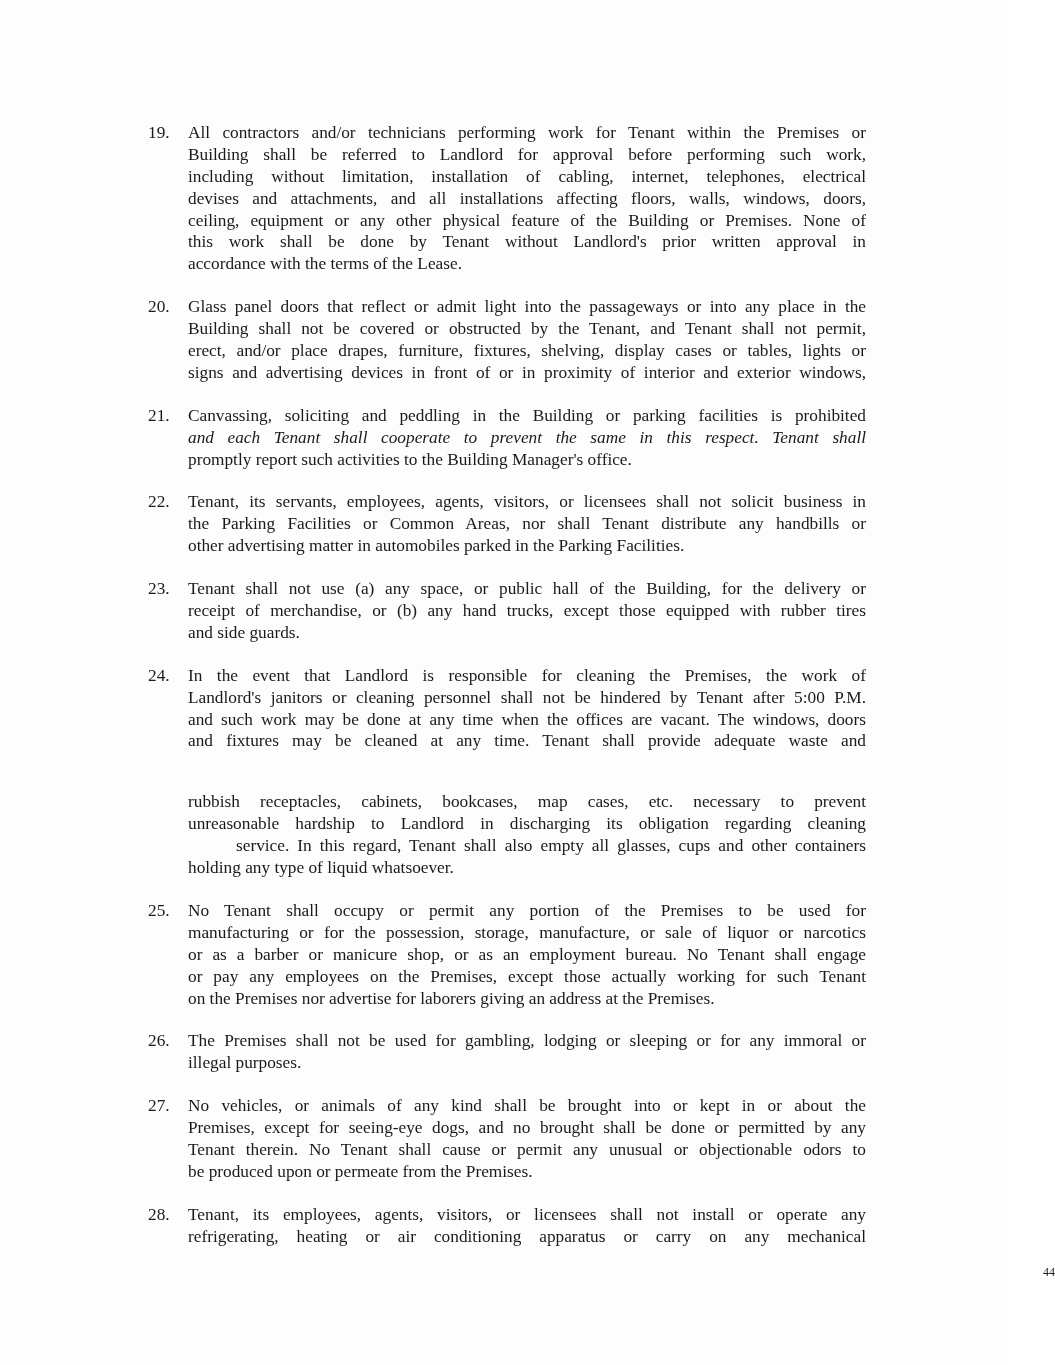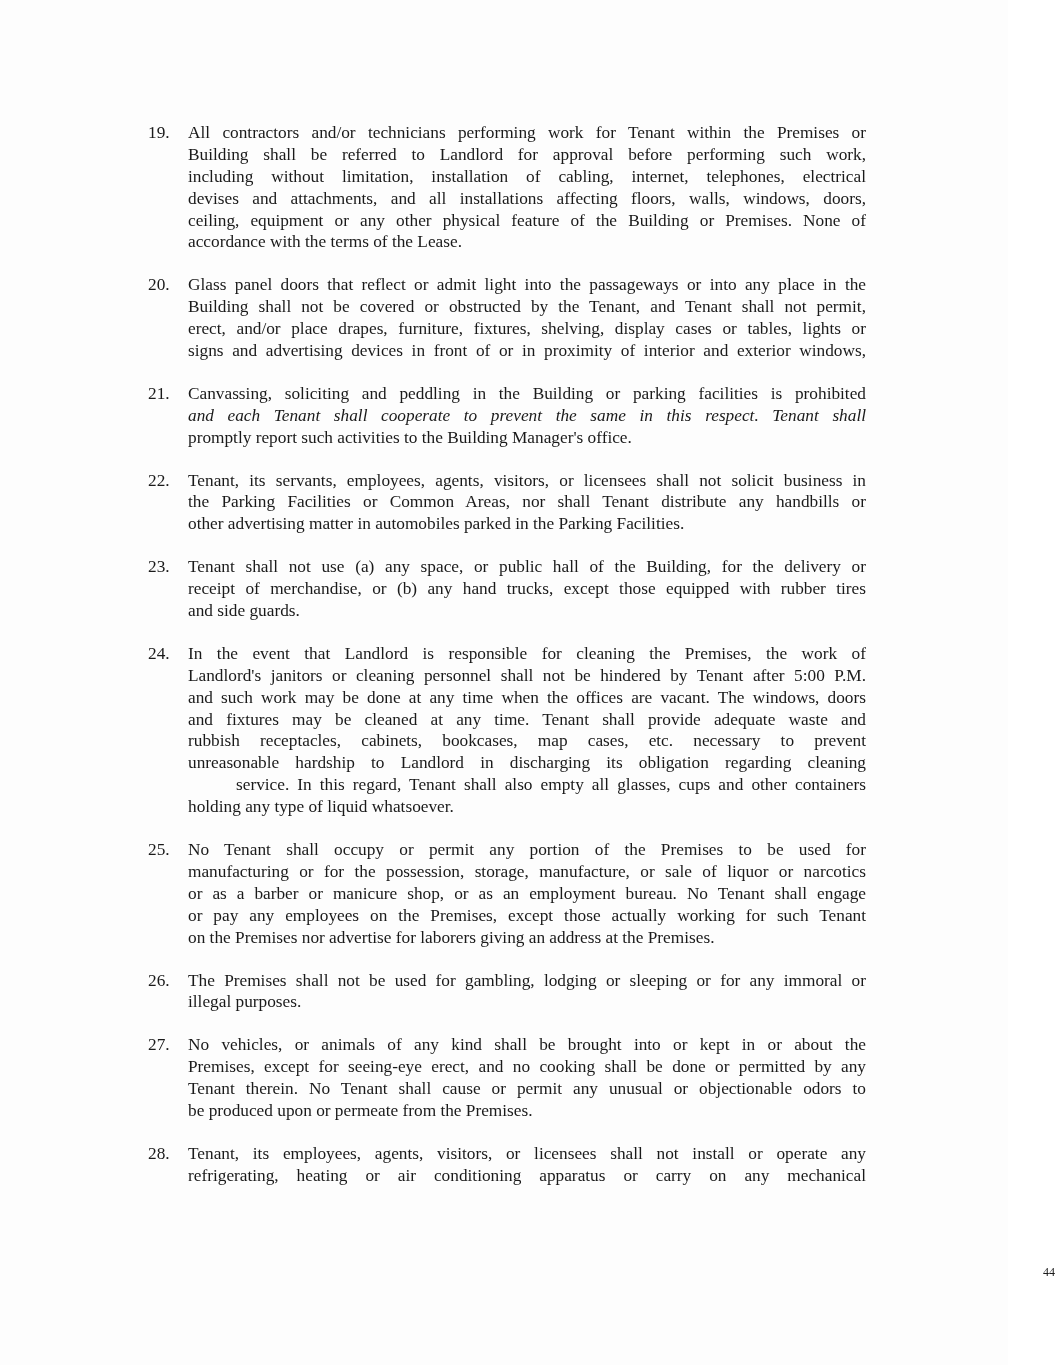--- a/index.html
+++ b/index.html
@@ -21,20 +21,21 @@
 <div class="page">
   <div class="rules" id="rules">
       <div class="rule">
         <span class="num">19.</span>
         <div class="text">
           <span class="line" style="white-space: normal;">All contractors and/or technicians performing work for Tenant within the Premises or</span>
           <span class="line" style="white-space: normal;">Building shall be referred to Landlord for approval before performing such work,</span>
           <span class="line" style="white-space: normal;">including without limitation, installation of cabling, internet, telephones, electrical</span>
           <span class="line" style="white-space: normal;">devises and attachments, and all installations affecting floors, walls, windows, doors,</span>
           <span class="line" style="white-space: normal;">ceiling, equipment or any other physical feature of the Building or Premises. None of</span>
+          <span class="line" style="white-space: normal;">this work shall be done by Tenant without Landlord's prior written approval in</span>
           <span class="line last">accordance with the terms of the Lease.</span>
         </div>
       </div>
       <div class="rule">
         <span class="num">20.</span>
         <div class="text">
           <span class="line" style="white-space: normal;">Glass panel doors that reflect or admit light into the passageways or into any place in the</span>
           <span class="line" style="white-space: normal;">Building shall not be covered or obstructed by the Tenant, and Tenant shall not permit,</span>
           <span class="line" style="white-space: normal;">erect, and/or place drapes, furniture, fixtures, shelving, display cases or tables, lights or</span>
           <span class="line" style="white-space: normal;">signs and advertising devices in front of or in proximity of interior and exterior windows,</span>
@@ -64,21 +65,21 @@
           <span class="line last">and side guards.</span>
         </div>
       </div>
       <div class="rule">
         <span class="num">24.</span>
         <div class="text">
           <span class="line" style="white-space: normal;">In the event that Landlord is responsible for cleaning the Premises, the work of</span>
           <span class="line" style="white-space: normal;">Landlord's janitors or cleaning personnel shall not be hindered by Tenant after 5:00 P.M.</span>
           <span class="line" style="white-space: normal;">and such work may be done at any time when the offices are vacant. The windows, doors</span>
           <span class="line" style="white-space: normal;">and fixtures may be cleaned at any time. Tenant shall provide adequate waste and</span>
-          <span class="line" style="white-space: normal;">rubbish receptacles, cabinets, bookcases, map cases, etc. necessary to prevent</span>
+          <span class="line" style="white-space: normal; margin-top: 39px;">rubbish receptacles, cabinets, bookcases, map cases, etc. necessary to prevent</span>
           <span class="line" style="white-space: normal;">unreasonable hardship to Landlord in discharging its obligation regarding cleaning</span>
           <span class="line" style="white-space: normal; margin-left: 48px;">service. In this regard, Tenant shall also empty all glasses, cups and other containers</span>
           <span class="line last">holding any type of liquid whatsoever.</span>
         </div>
       </div>
       <div class="rule">
         <span class="num">25.</span>
         <div class="text">
           <span class="line" style="white-space: normal;">No Tenant shall occupy or permit any portion of the Premises to be used for</span>
           <span class="line" style="white-space: normal;">manufacturing or for the possession, storage, manufacture, or sale of liquor or narcotics</span>
@@ -91,21 +92,21 @@
         <span class="num">26.</span>
         <div class="text">
           <span class="line" style="white-space: normal;">The Premises shall not be used for gambling, lodging or sleeping or for any immoral or</span>
           <span class="line last">illegal purposes.</span>
         </div>
       </div>
       <div class="rule">
         <span class="num">27.</span>
         <div class="text">
           <span class="line" style="white-space: normal;">No vehicles, or animals of any kind shall be brought into or kept in or about the</span>
-          <span class="line" style="white-space: normal;">Premises, except for seeing-eye erect, and no cooking shall be done or permitted by any</span>
+          <span class="line" style="white-space: normal;">Premises, except for seeing-eye dogs, and no brought shall be done or permitted by any</span>
           <span class="line" style="white-space: normal;">Tenant therein. No Tenant shall cause or permit any unusual or objectionable odors to</span>
           <span class="line last">be produced upon or permeate from the Premises.</span>
         </div>
       </div>
       <div class="rule">
         <span class="num">28.</span>
         <div class="text">
           <span class="line" style="white-space: normal;">Tenant, its employees, agents, visitors, or licensees shall not install or operate any</span>
           <span class="line" style="white-space: normal;">refrigerating, heating or air conditioning apparatus or carry on any mechanical</span>
         </div>

